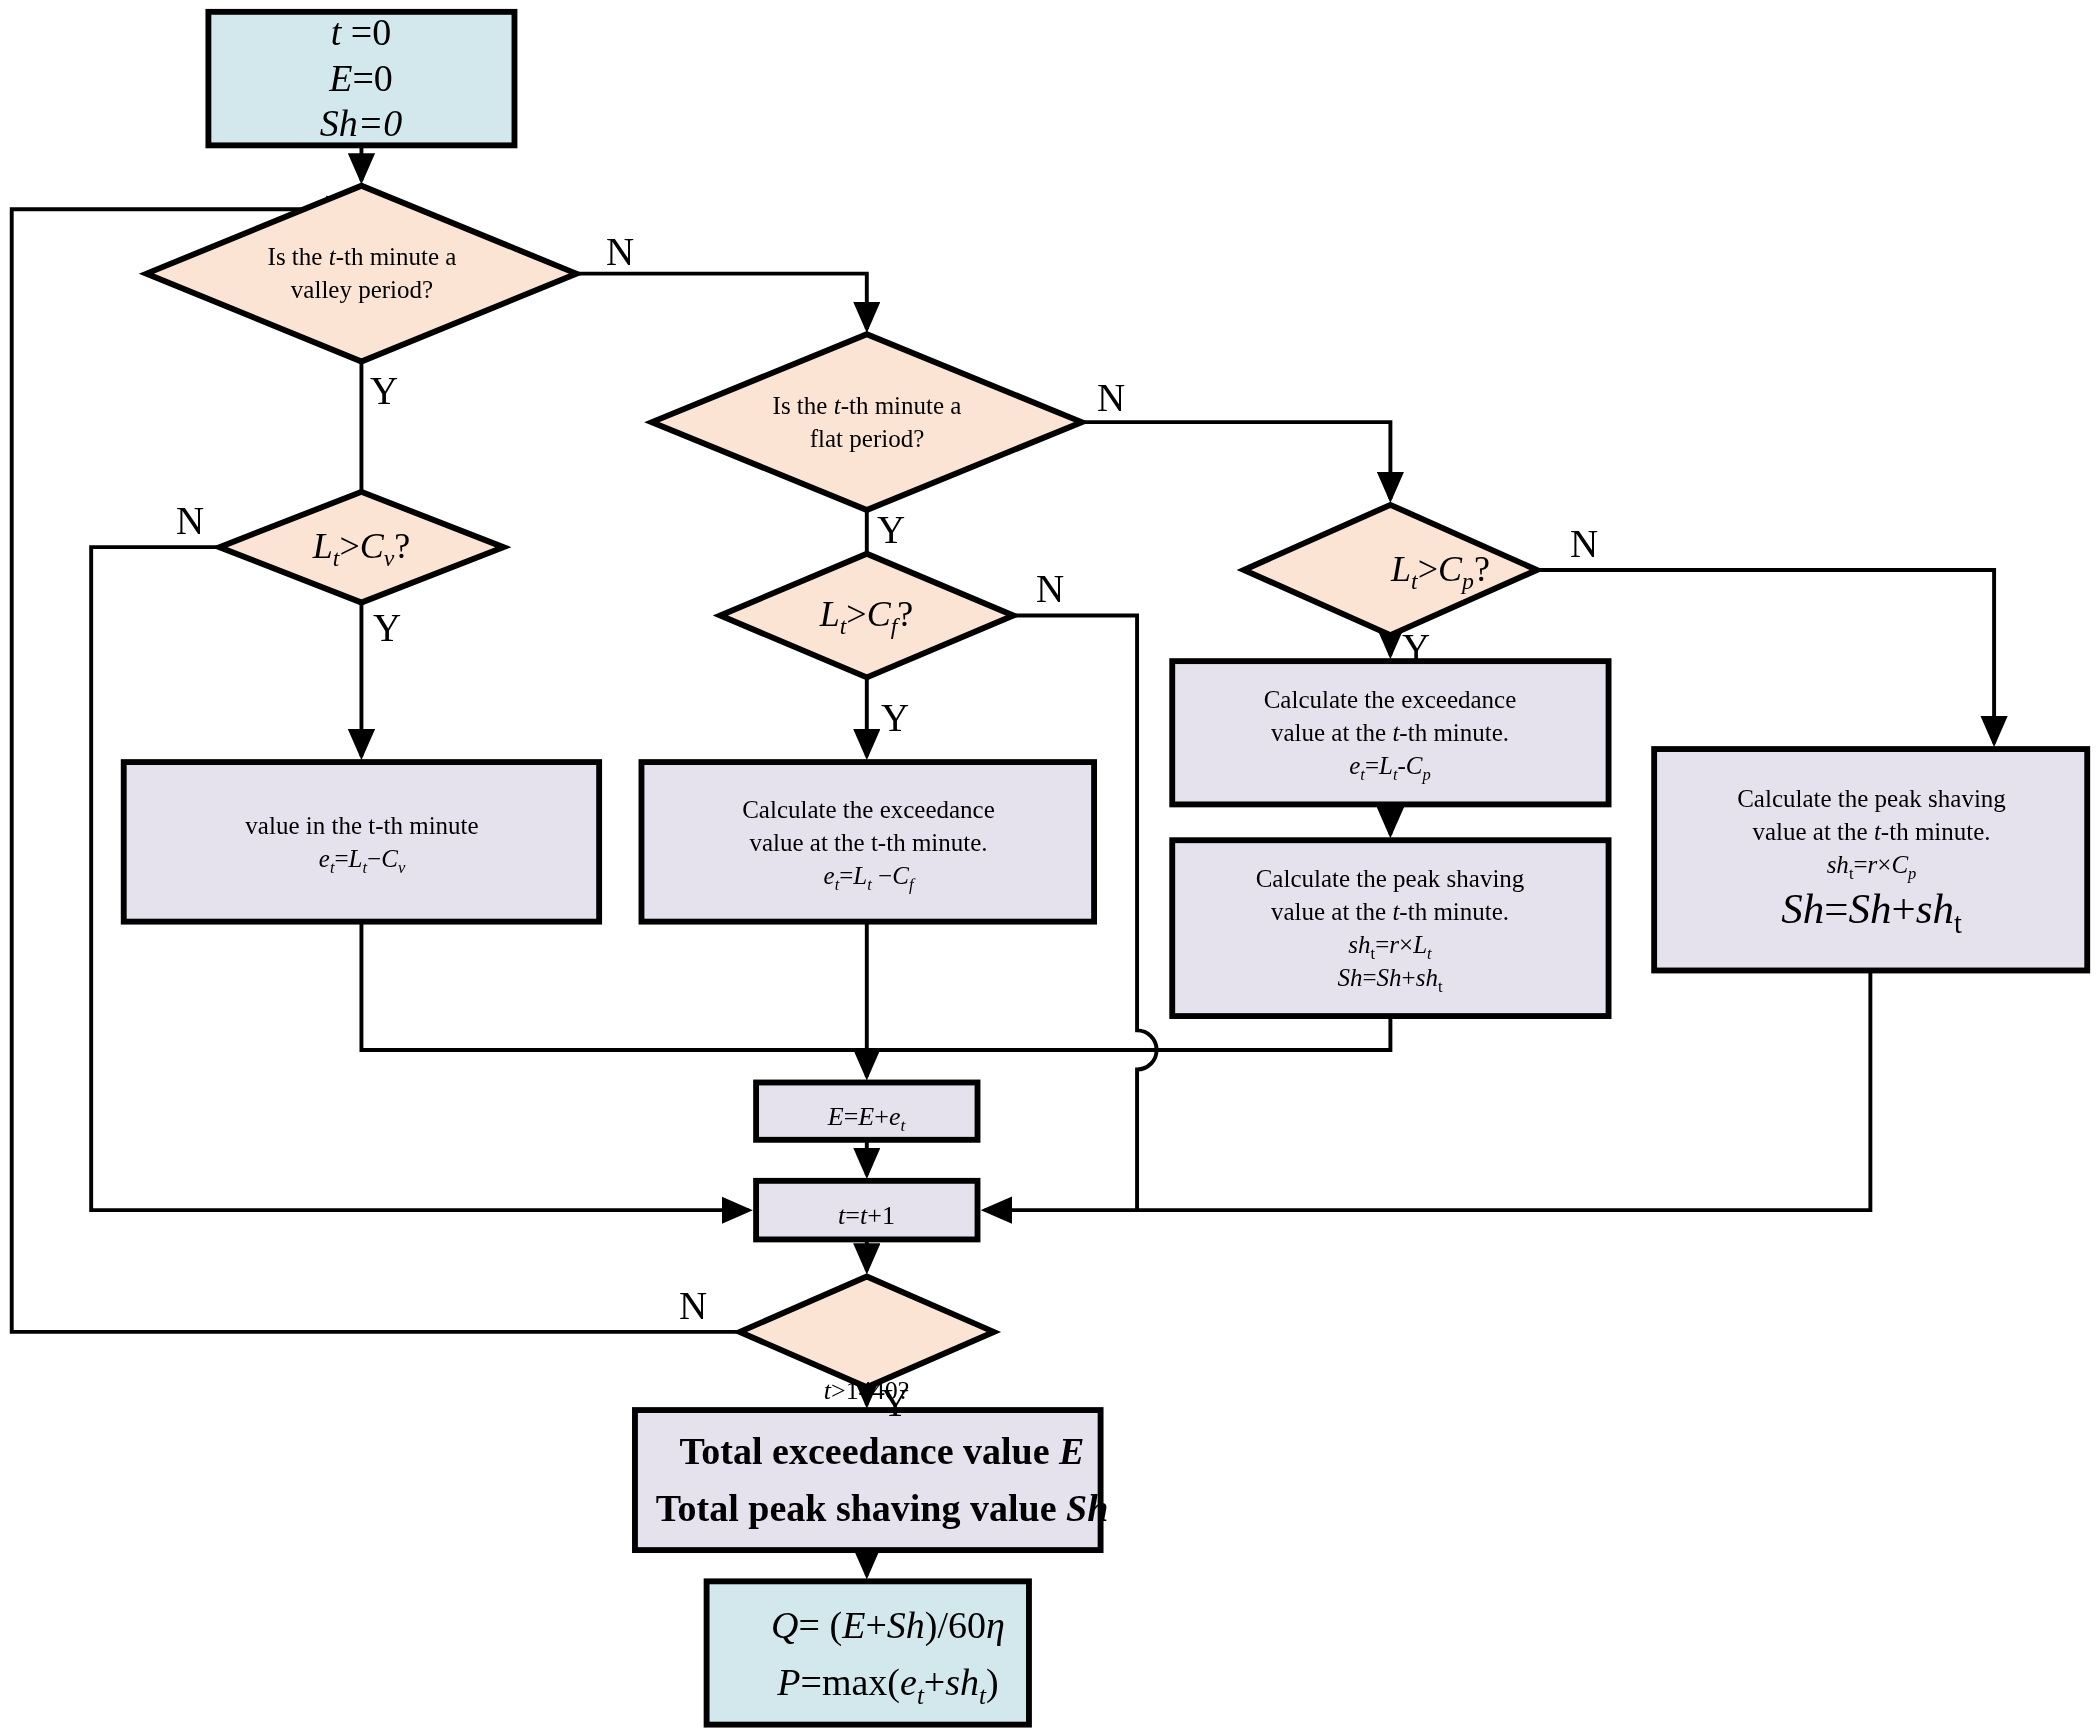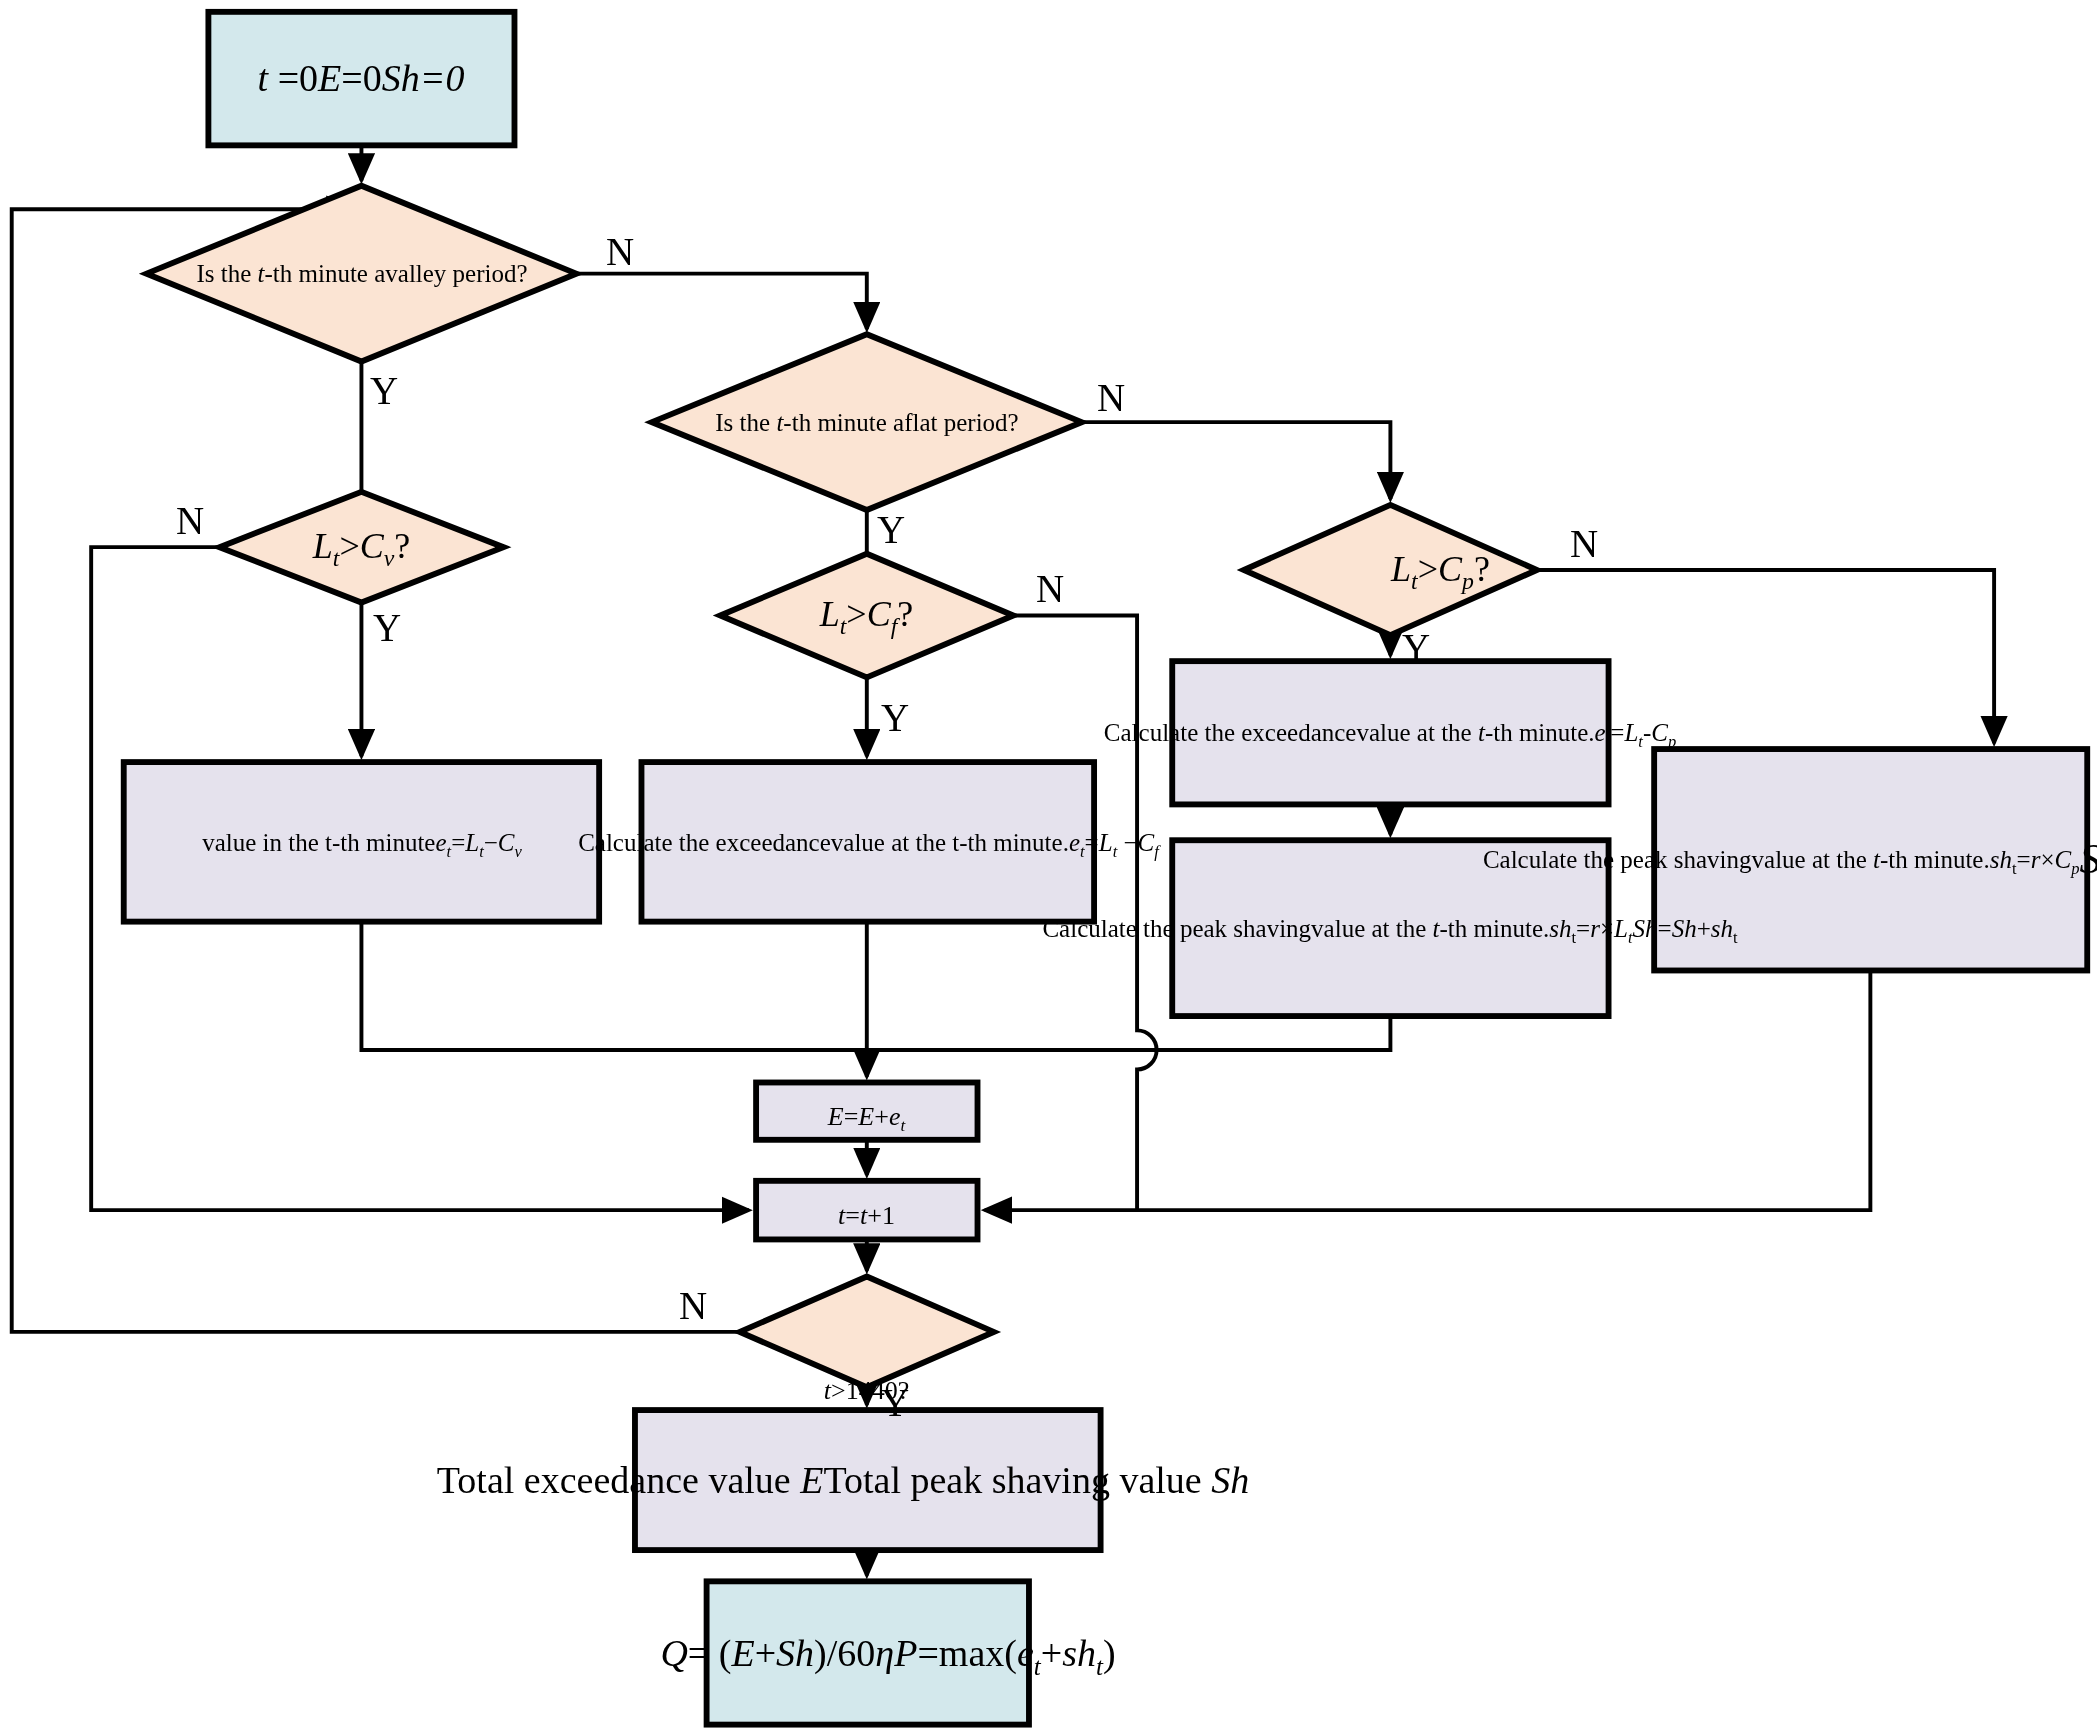--- a/index.html
+++ b/index.html
@@ -5,21 +5,21 @@
   html,body{margin:0;padding:0;background:#ffffff;}
   .canvas{
     position:relative;width:2097px;height:1728px;background:#ffffff;
     font-family:"Liberation Serif","DejaVu Serif",serif;color:#000;
     overflow:hidden;
   }
   .canvas svg{position:absolute;left:0;top:0;width:2097px;height:1728px;}
   .shape{stroke:#000;stroke-width:9;}
   .conn{stroke:#000;stroke-width:6;fill:none;stroke-linejoin:miter;}
   .node{
-    position:absolute;display:flex;
+    position:absolute;display:flex;flex-direction:column;
     align-items:center;justify-content:center;text-align:left;
   }
   .node .ln{display:block;font-size:25px;line-height:1.32;white-space:nowrap;}
   .node-start .ln{font-size:38px;line-height:1.2;}
   .node-small .ln{font-size:36px;}
   .node-ebox .ln,.node-tbox .ln,.node-1440 .ln{font-size:26px;margin-top:12px;}
   .node-total .ln{font-size:38px;line-height:1.5;}
   .node-final .ln{font-size:38px;line-height:1.5;}
   .node-farbox .ln:nth-child(4){font-size:43px;}
   sub{font-size:66%;line-height:0;}
@@ -145,21 +145,21 @@
   </div>
 
   <div class="node node-tbox" style="left:756px;top:1181px;width:221px;height:59px;font-family:Liberation Serif, serif;">
     <span class="ln"><i>t</i>=<i>t</i>+1</span>
   </div>
 
   <div class="node node-1440" style="left:769px;top:1346px;width:195px;height:78px;">
     <span class="ln"><i>t</i>&gt;1440?</span>
   </div>
 
-  <div class="node node-total" style="left:610px;top:1410px;width:466px;height:140px;">
+  <div class="node node-total" style="left:649px;top:1410px;width:466px;height:140px;font-weight:bold;">
     <span class="ln">Total exceedance value <i>E</i></span>
     <span class="ln">Total peak shaving value <i>Sh</i></span>
   </div>
 
   <div class="node node-final" style="left:727px;top:1582px;width:322px;height:143px;">
     <span class="ln"><i>Q</i>= (<i>E</i>+<i>Sh</i>)/60<i>η</i></span>
     <span class="ln"><i>P</i>=max(<i>e</i><sub><i>t</i></sub>+<i>sh</i><sub><i>t</i></sub>)</span>
   </div>
 
   <div class="edge-label" style="left:620px;top:251px;">N</div>

